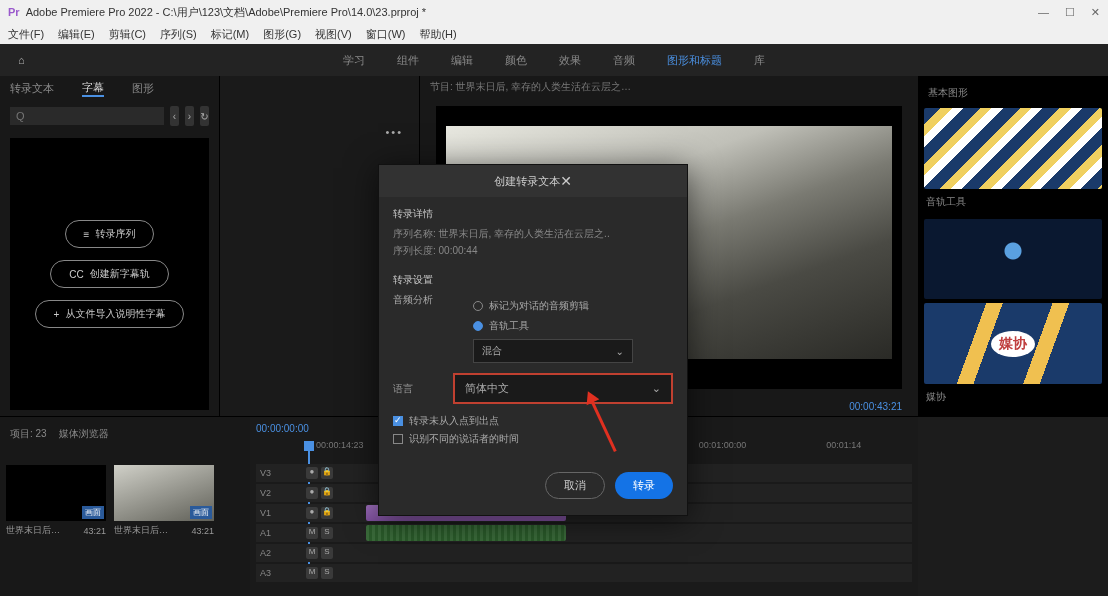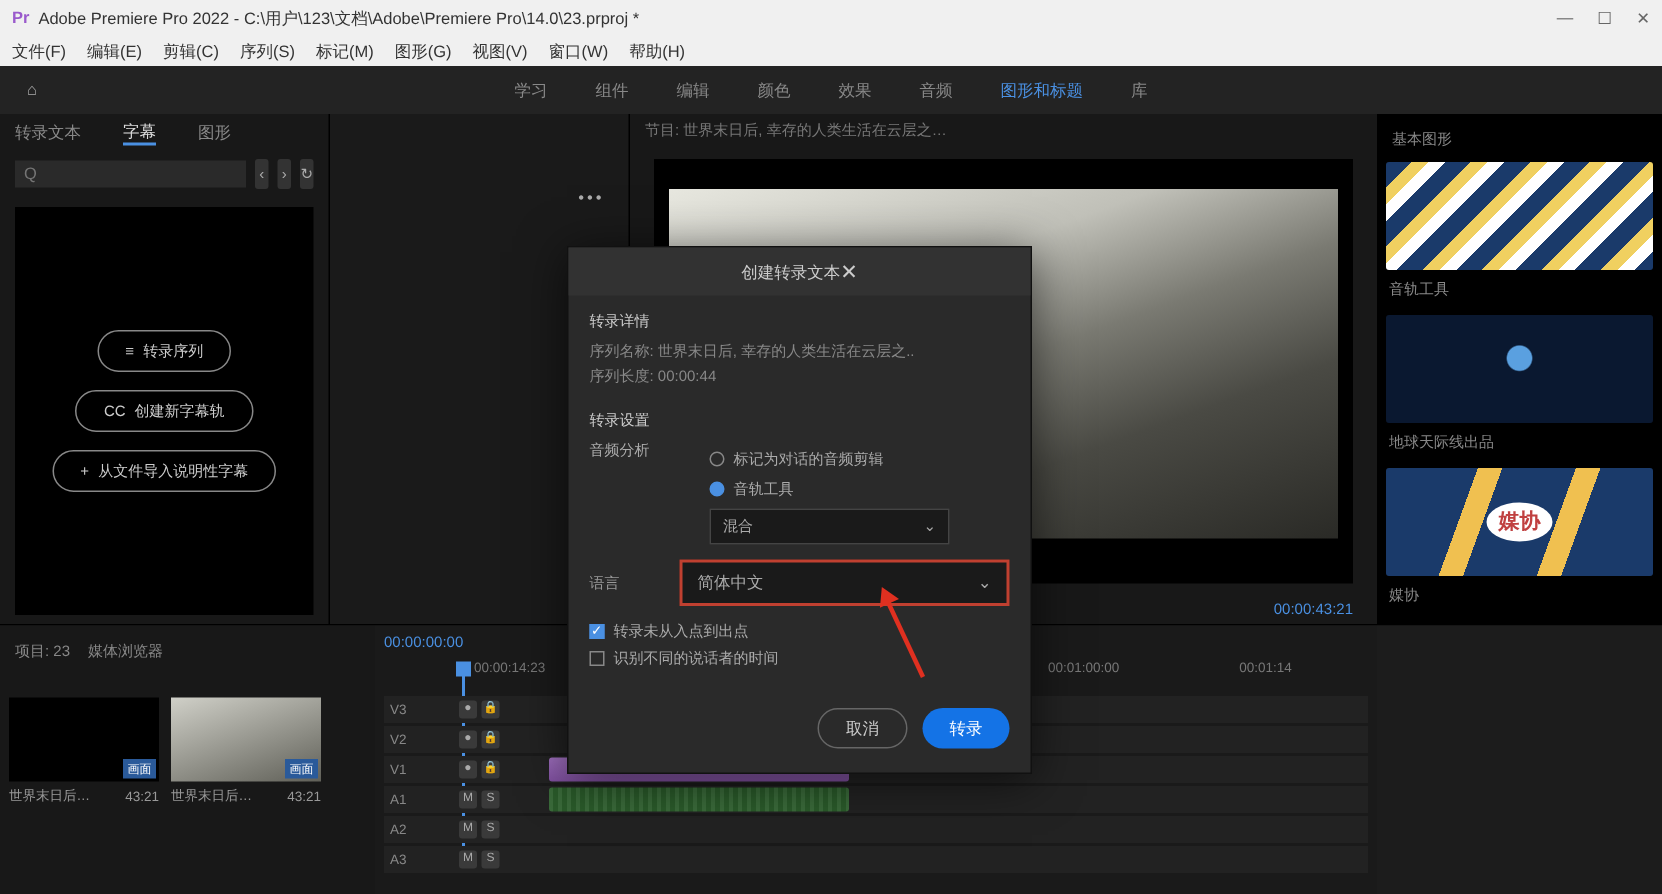--- a/index.html
+++ b/index.html
@@ -177,21 +177,20 @@
       <span>00:00:00:00</span>
       <span>00:00:43:21</span>
     </div>
   </div>
 
   <div class="right-panel">
     <div class="rtabs">基本图形</div>
     <div class="thumb t1"></div>
     <div class="thumb-label">音轨工具</div>
     <div class="thumb t2"></div>
-    <div class="thumb-label">地球天际线出品</div>
     <div class="thumb t3"></div>
     <div class="thumb-label">媒协</div>
   </div>
 </div>
 
 <div class="bottom">
   <div class="project-panel">
     <div class="proj-tabs">
       <span>项目: 23</span>
       <span>媒体浏览器</span>

